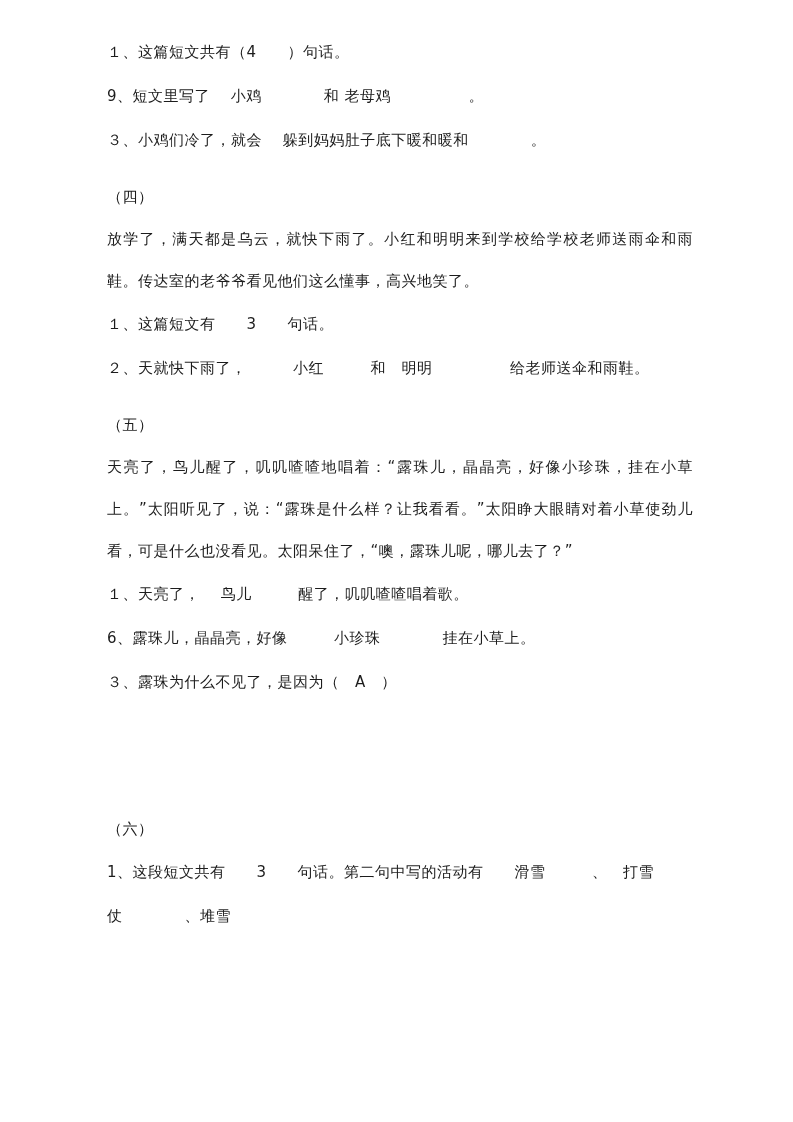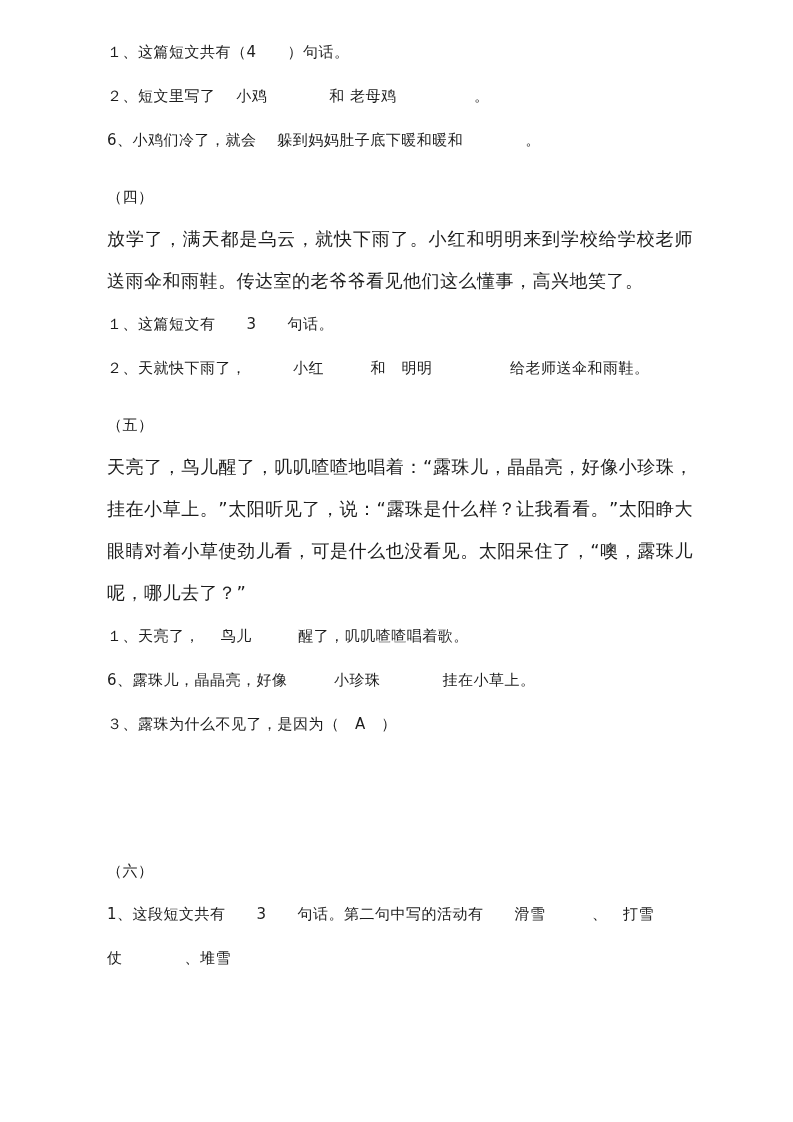--- a/index.html
+++ b/index.html
@@ -21,21 +21,21 @@
     padding: 30px 100px 20px 107px;
   }
   .line {
     white-space: pre-wrap;
     font-size: 15px;
     line-height: 44px;
     letter-spacing: 0.5px;
   }
   .para {
     white-space: pre-wrap;
-    font-size: 18px;
+    font-size: 15px;
     line-height: 42px;
     letter-spacing: 0.5px;
     text-align: justify;
   }
   .heading {
     white-space: pre-wrap;
     font-size: 15px;
     line-height: 42px;
     margin-top: 14px;
     letter-spacing: 0.5px;
@@ -43,22 +43,22 @@
   .big-gap {
     margin-top: 104px;
   }
 </style>
 </head>
 <body>
 
 <div class="page">
 
   <div class="line">１、这篇短文共有（4　　）句话。</div>
-  <div class="line">２、短文里写了　 小鸡　　　　和 老母鸡　　　　　。</div>
-  <div class="line">6、小鸡们冷了，就会　 躲到妈妈肚子底下暖和暖和　　　　。</div>
+  <div class="line">9、短文里写了　 小鸡　　　　和 老母鸡　　　　　。</div>
+  <div class="line">３、小鸡们冷了，就会　 躲到妈妈肚子底下暖和暖和　　　　。</div>
 
   <div class="heading">（四）</div>
   <div class="para">放学了，满天都是乌云，就快下雨了。小红和明明来到学校给学校老师送雨伞和雨鞋。传达室的老爷爷看见他们这么懂事，高兴地笑了。</div>
   <div class="line">１、这篇短文有　　3　　句话。</div>
   <div class="line">２、天就快下雨了，　　　小红　　　和　明明　　　　　给老师送伞和雨鞋。</div>
 
   <div class="heading">（五）</div>
   <div class="para">天亮了，鸟儿醒了，叽叽喳喳地唱着：“露珠儿，晶晶亮，好像小珍珠，挂在小草上。”太阳听见了，说：“露珠是什么样？让我看看。”太阳睁大眼睛对着小草使劲儿看，可是什么也没看见。太阳呆住了，“噢，露珠儿呢，哪儿去了？”</div>
   <div class="line">１、天亮了，　 鸟儿　　　醒了，叽叽喳喳唱着歌。</div>
   <div class="line">6、露珠儿，晶晶亮，好像　　　小珍珠　　　　挂在小草上。</div>

